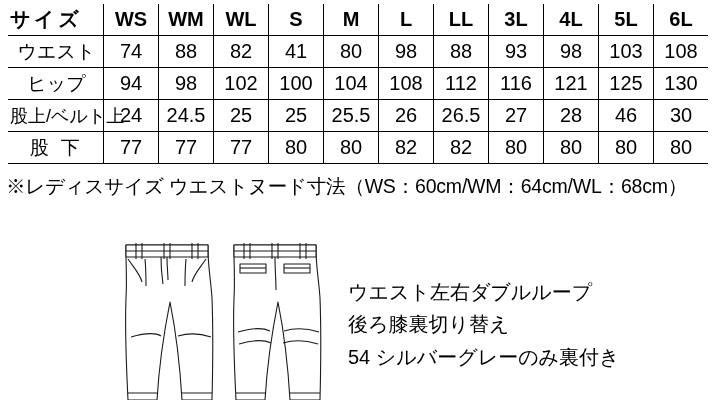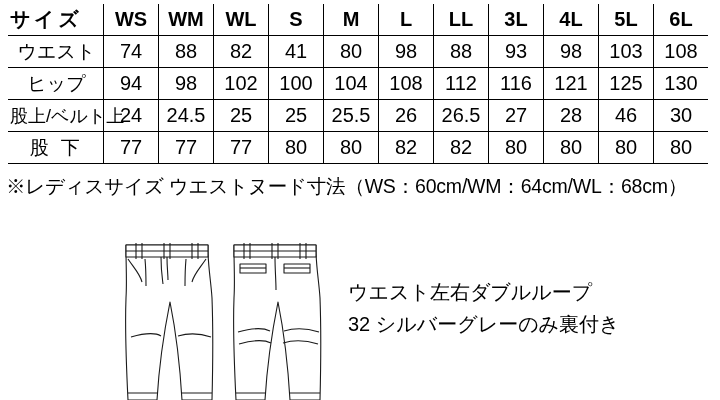--- a/index.html
+++ b/index.html
@@ -241,16 +241,17 @@
         <path d="M15,104 C29,100 41,100 47,103" fill="none"></path>
         <path d="M59,103 C69,100 81,100 94,104" fill="none"></path>
 
         <path d="M12,153 L41,153 M66,153 L96,153" fill="none"></path>
       </g>
     </svg>
   </div>
 
   <div class="features">
     <div>ウエスト左右ダブルループ</div>
-    <div>32 シルバーグレーのみ裏付き</div>
+    <div>後ろ膝裏切り替え</div>
+    <div>54 シルバーグレーのみ裏付き</div>
   </div>
 
 </div>
 
 </body></html>

